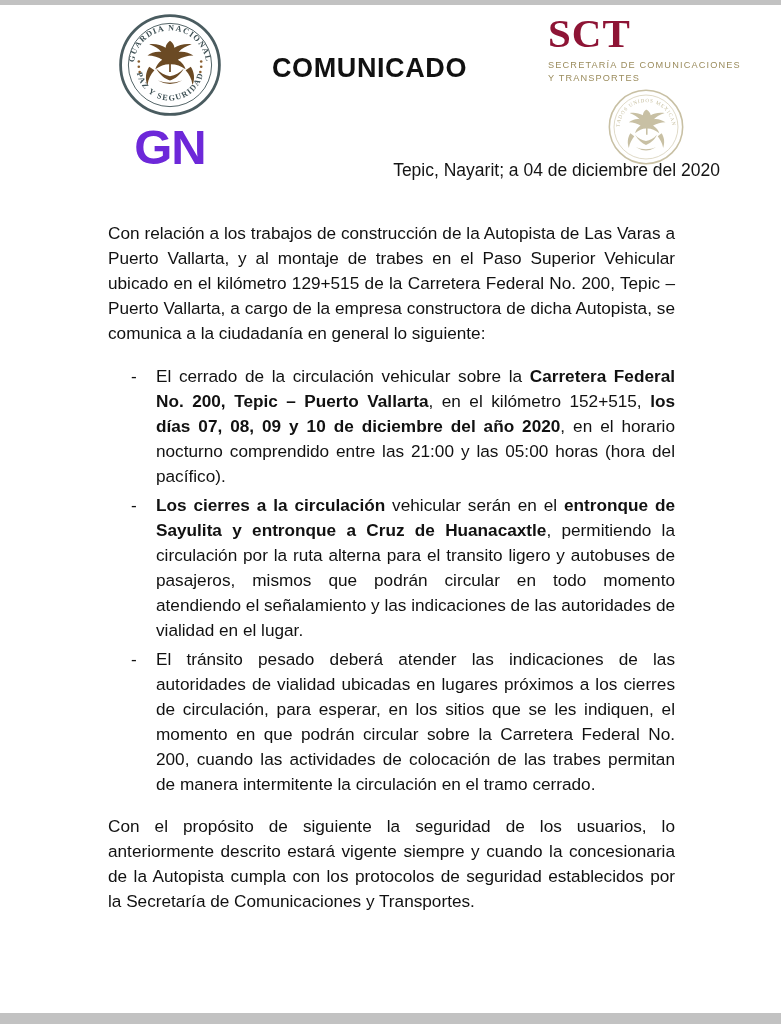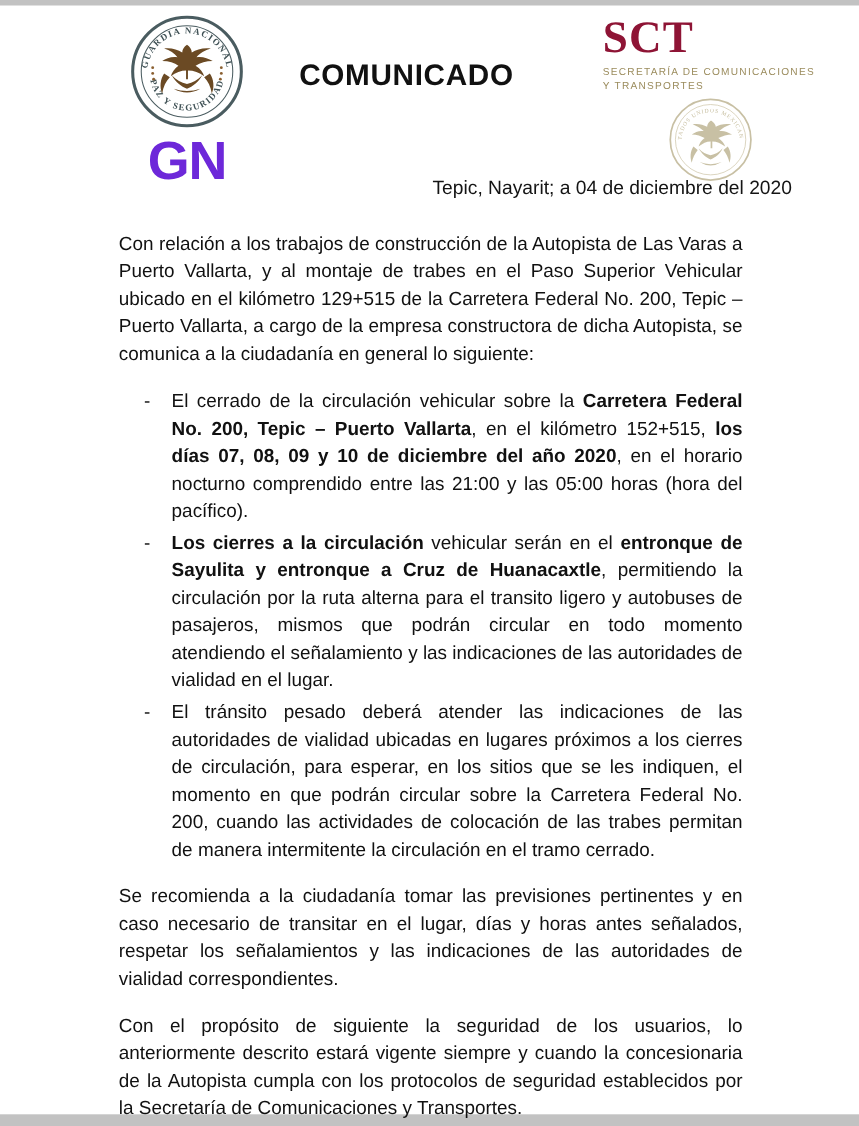--- a/index.html
+++ b/index.html
@@ -120,21 +120,21 @@
     text-align: right;
     font-family: "Liberation Sans", sans-serif;
     font-size: 17.5px;
     color: #141414;
     margin-left: 45px;
   }
 
   
   .body-area {
     position: absolute;
-    top: 209px;
+    top: 221px;
     left: 108px;
     width: 567px;
   }
 
   p.para {
     margin: 0 0 18px 0;
     font-family: "Liberation Sans", sans-serif;
     font-size: 17.2px;
     line-height: 1.455;
     color: #111111;
@@ -253,18 +253,17 @@
   <div class="body-area">
 
     <p class="para"><span>Con relación a los trabajos de construcción de la Autopista de Las Varas a Puerto Vallarta, y al montaje de trabes en el Paso Superior Vehicular ubicado en el kilómetro 129+515 de la Carretera Federal No. 200, Tepic – Puerto Vallarta, a cargo de la empresa constructora de dicha Autopista, se comunica a la ciudadanía en general lo siguiente:</span></p>
 
     <ul class="bullets">
         <li><span class="dash">-</span><span><span>El cerrado de la circulación vehicular sobre la </span><b>Carretera Federal No. 200, Tepic – Puerto Vallarta</b><span>, en el kilómetro 152+515, </span><b>los días 07, 08, 09 y 10 de diciembre del año 2020</b><span>, en el horario nocturno comprendido entre las 21:00 y las 05:00 horas (hora del pacífico).</span></span></li>
         <li><span class="dash">-</span><span><b>Los cierres a la circulación</b><span> vehicular serán en el </span><b>entronque de Sayulita y entronque a Cruz de Huanacaxtle</b><span>, permitiendo la circulación por la ruta alterna para el transito ligero y autobuses de pasajeros, mismos que podrán circular en todo momento atendiendo el señalamiento y las indicaciones de las autoridades de vialidad en el lugar.</span></span></li>
         <li><span class="dash">-</span><span><span>El tránsito pesado deberá atender las indicaciones de las autoridades de vialidad ubicadas en lugares próximos a los cierres de circulación, para esperar, en los sitios que se les indiquen, el momento en que podrán circular sobre la Carretera Federal No. 200, cuando las actividades de colocación de las trabes permitan de manera intermitente la circulación en el tramo cerrado.</span></span></li>
       </ul>
 
-    <p class="para"><span>Se recomienda a la ciudadanía tomar las previsiones pertinentes y en caso necesario de transitar en el lugar, días y horas antes señalados, respetar los señalamientos y las indicaciones de las autoridades de vialidad correspondientes.</span></p>
     <p class="para"><span>Con el propósito de siguiente la seguridad de los usuarios, lo anteriormente descrito estará vigente siempre y cuando la concesionaria de la Autopista cumpla con los protocolos de seguridad establecidos por la Secretaría de Comunicaciones y Transportes.</span></p>
 
   </div>
 
 </div>
 
 </body></html>

